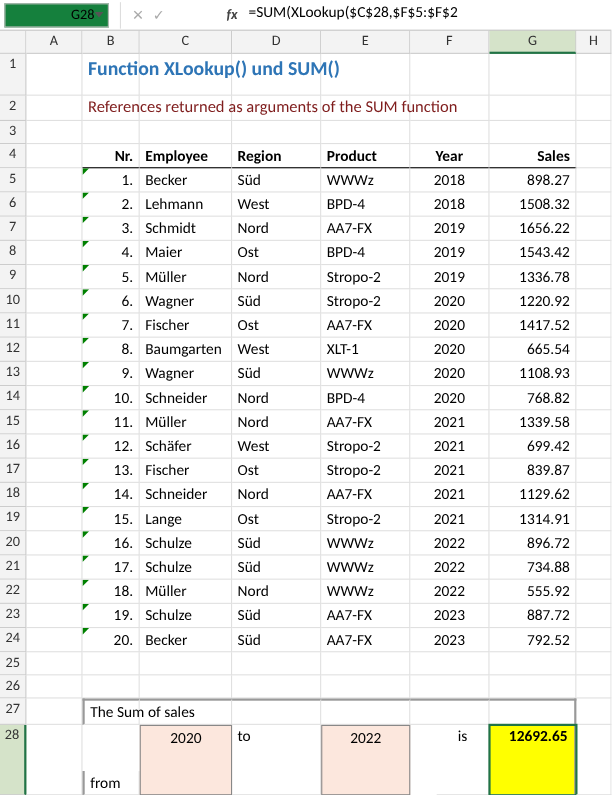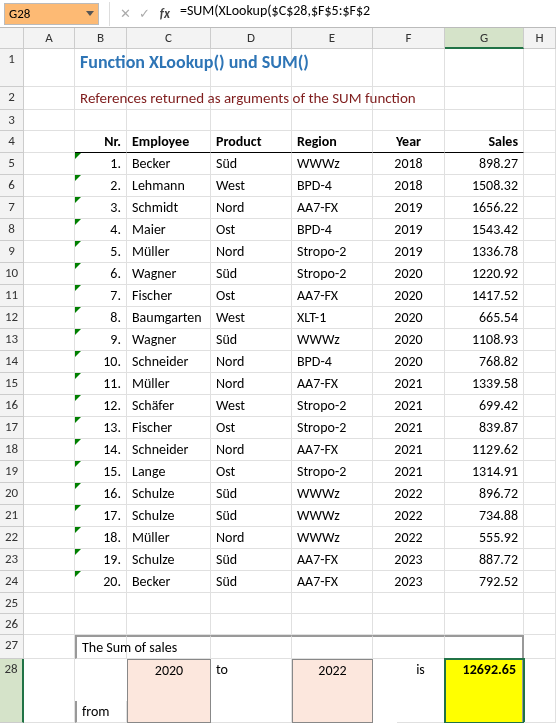--- a/index.html
+++ b/index.html
@@ -15,37 +15,38 @@
     display: flex;
     align-items: center;
     height: 28px;
     border-bottom: 1px solid #bbb;
     background: #fff;
   }
   .namebox {
     width: 95px;
     height: 22px;
     margin: 2px 4px 2px 4px;
-    background: #fdba74;
+    background: #15803d;
     border: 1px solid #bbb;
     display: flex;
     align-items: center;
-    justify-content: space-between;
+    justify-content: flex-end;
     padding: 0 4px;
     font-size: 13px;
   }
   .namebox .dd { width: 0; height: 0; border-left: 4px solid transparent; border-right: 4px solid transparent; border-top: 5px solid #555; }
   .vsep { width: 1px; height: 24px; background: #ddd; margin: 0 6px; }
   .fx-icon { color: #aaa; font-size: 13px; padding: 0 4px; cursor: default; }
   .fx-btn {
     font-style: italic;
     font-weight: bold;
     font-size: 13px;
     padding: 0 6px;
     color: #444;
+    margin-left: 46px;
   }
   .formula-input {
     flex: 1;
     border: none;
     outline: none;
     height: 24px;
     font-size: 14px;
     font-family: Calibri, Arial, sans-serif;
     padding: 0 4px;
     overflow: hidden;
@@ -176,22 +177,22 @@
     <div class="cell"></div>
     <div class="cell"></div>
     <div class="cell"></div>
     <div class="cell"></div>
     <div class="cell"></div>
     <div class="cell"></div>
     <div class="rowhead">4</div>
     <div class="cell"></div>
     <div class="cell hdr num-right">Nr.</div>
     <div class="cell hdr">Employee</div>
+    <div class="cell hdr">Region</div>
     <div class="cell hdr">Product</div>
-    <div class="cell hdr">Region</div>
     <div class="cell hdr year">Year</div>
     <div class="cell hdr sales">Sales</div>
     <div class="cell"></div>
     <div class="rowhead">5</div>
     <div class="cell"></div>
     <div class="cell num-right green-tick">1.</div>
     <div class="cell">Becker</div>
     <div class="cell">Süd</div>
     <div class="cell">WWWz</div>
     <div class="cell year">2018</div>

